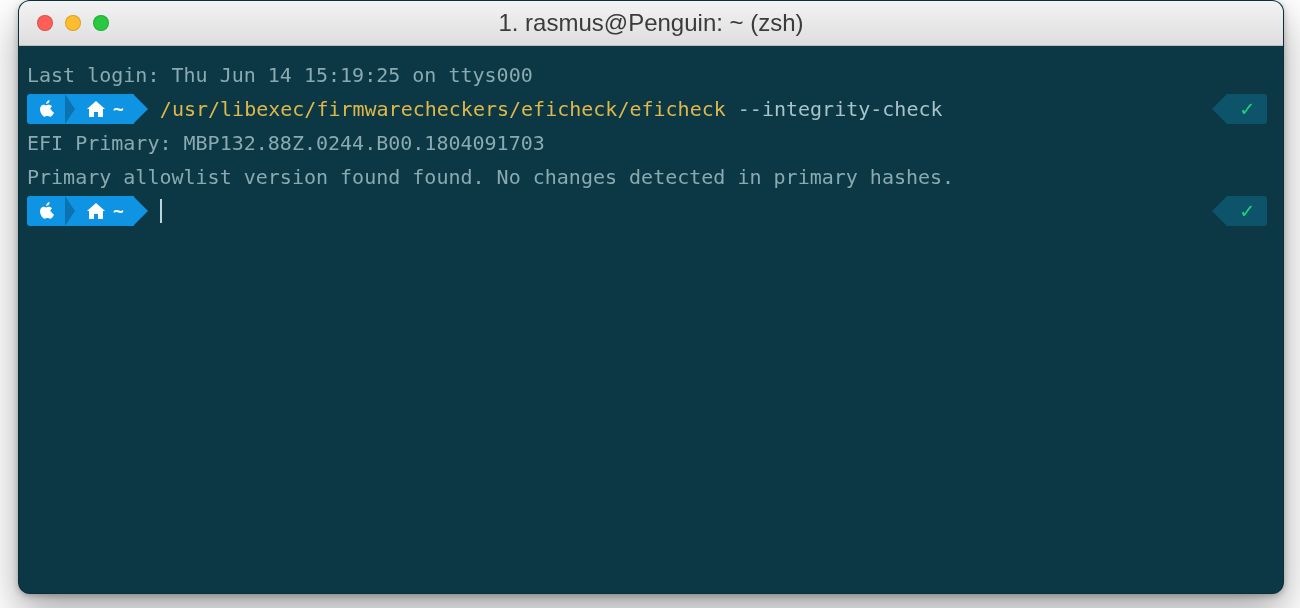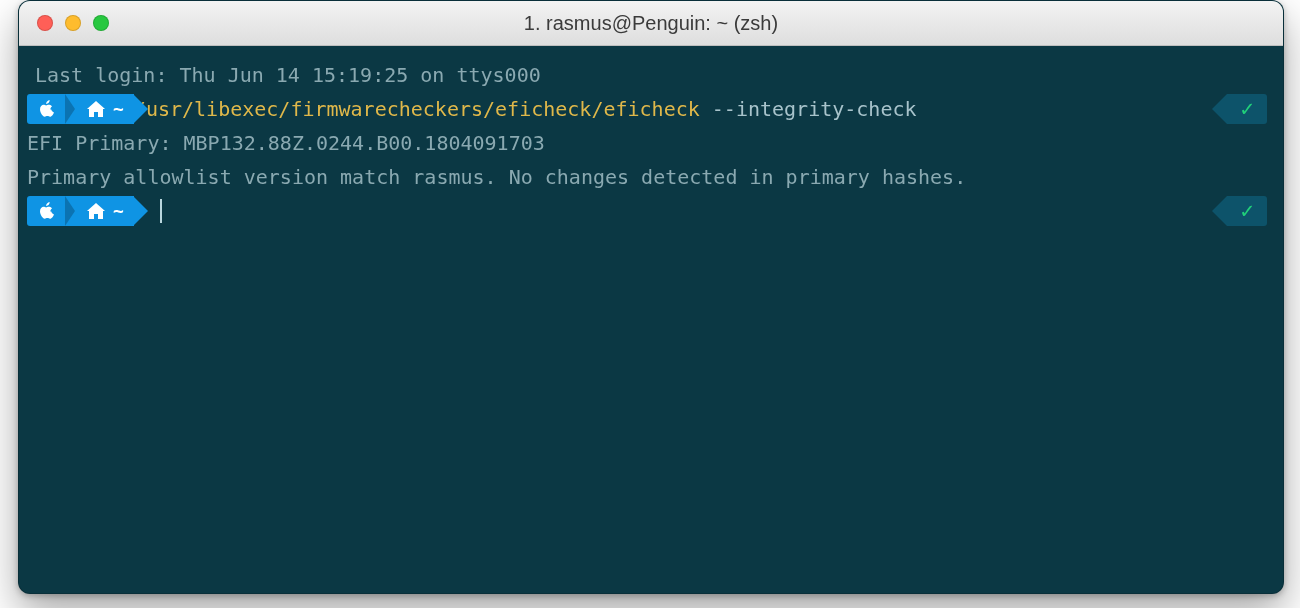--- a/index.html
+++ b/index.html
@@ -33,31 +33,31 @@
     border-bottom:1px solid #bfbfbf;
     display:flex;align-items:center;position:relative;
   }
   .traffic{display:flex;gap:12px;padding-left:18px;}
   .dot{width:16px;height:16px;border-radius:50%;box-shadow:inset 0 0 0 1px rgba(0,0,0,0.15);}
   .dot.red{background:var(--traffic-red);}
   .dot.yellow{background:var(--traffic-yellow);}
   .dot.green{background:var(--traffic-green);}
   .title{
     position:absolute;left:0;right:0;text-align:center;
-    font-size:20px;color:var(--title-text);
+    font-size:24px;color:var(--title-text);
     pointer-events:none;
   }
   .termbody{
     font-family:Menlo,Consolas,"DejaVu Sans Mono",monospace;
     font-size:20px;line-height:34px;
     padding:12px 16px 0 8px;
     color:var(--term-fg);position:relative;height:calc(100% - 44px);box-sizing:border-box;
   }
   .line{white-space:pre;display:flex;align-items:center;height:34px;}
-  .login{color:var(--term-fg);margin-left:8px;}
+  .login{color:var(--term-fg);}
   .prompt-row{display:flex;align-items:center;height:34px;position:relative;}
   .prompt{
     display:flex;align-items:center;height:30px;flex:0 0 auto;
   }
   .seg{
     display:inline-flex;align-items:center;height:30px;color:#fff;font-size:18px;
     position:relative;background:var(--prompt-apple);padding:0 10px 0 12px;
   }
   .seg.first{border-top-left-radius:3px;border-bottom-left-radius:3px;}
   .seg .arrow{
@@ -66,21 +66,21 @@
     border-left:15px solid var(--prompt-apple);
   }
   .seg.home{padding-left:22px;}
   .seg.home::before{ 
     content:"";position:absolute;left:0;top:0;width:0;height:0;
     border-top:15px solid transparent;border-bottom:15px solid transparent;
     border-left:10px solid rgba(0,0,0,0.22);
   }
   .apple-icon svg,.home-icon svg{display:block;}
   .tilde{margin-left:8px;font-weight:600;}
-  .cmd{}
+  .cmd{margin-left:26px;}
   .cmd .path{color:var(--cmd-path);}
   .cmd .arg{color:var(--cmd-arg);}
   .status{
     position:absolute;right:0;display:flex;align-items:center;height:30px;
   }
   .status .chev{
     width:0;height:0;border-top:15px solid transparent;border-bottom:15px solid transparent;
     border-right:15px solid var(--chevron-dark);
   }
   .status .box{
@@ -137,21 +137,21 @@
         </span>
         <span class="status">
           <span class="chev"></span>
           <span class="box">
               <span class="check">✓</span>
             </span>
         </span>
       </div>
 
       <div class="line out">EFI Primary: MBP132.88Z.0244.B00.1804091703</div>
-      <div class="line out">Primary allowlist version match rasmus. No changes detected in primary hashes.</div>
+      <div class="line out">Primary allowlist version found found. No changes detected in primary hashes.</div>
 
       <div class="prompt-row">
         <div class="prompt">
           <span class="seg first">
             <span class="apple-icon">
               <svg width="16" height="18" viewBox="0 0 16 18" fill="#fff">
                   <path d="M11.3 9.4c0-2 1.6-2.9 1.7-3-1-1.4-2.4-1.6-2.9-1.6-1.2-.1-2.4.7-3 .7-.6 0-1.6-.7-2.6-.7C3 4.8 1 6.3 1 9.3c0 1 .2 2 .6 3 .5 1.3 2.3 4.5 4.2 4.4.9 0 1.5-.6 2.6-.6 1.1 0 1.7.6 2.6.6 1.9 0 3.5-3 4-4.3-2.5-1.2-2.7-3-2.7-3zM9.6 2.8C10.3 2 10.7.9 10.6 0 9.7.1 8.7.6 8.1 1.4 7.5 2 7 3.1 7.1 4c.9 0 1.9-.5 2.5-1.2z"></path>
                 </svg>
             </span>
             <span class="arrow"></span>

